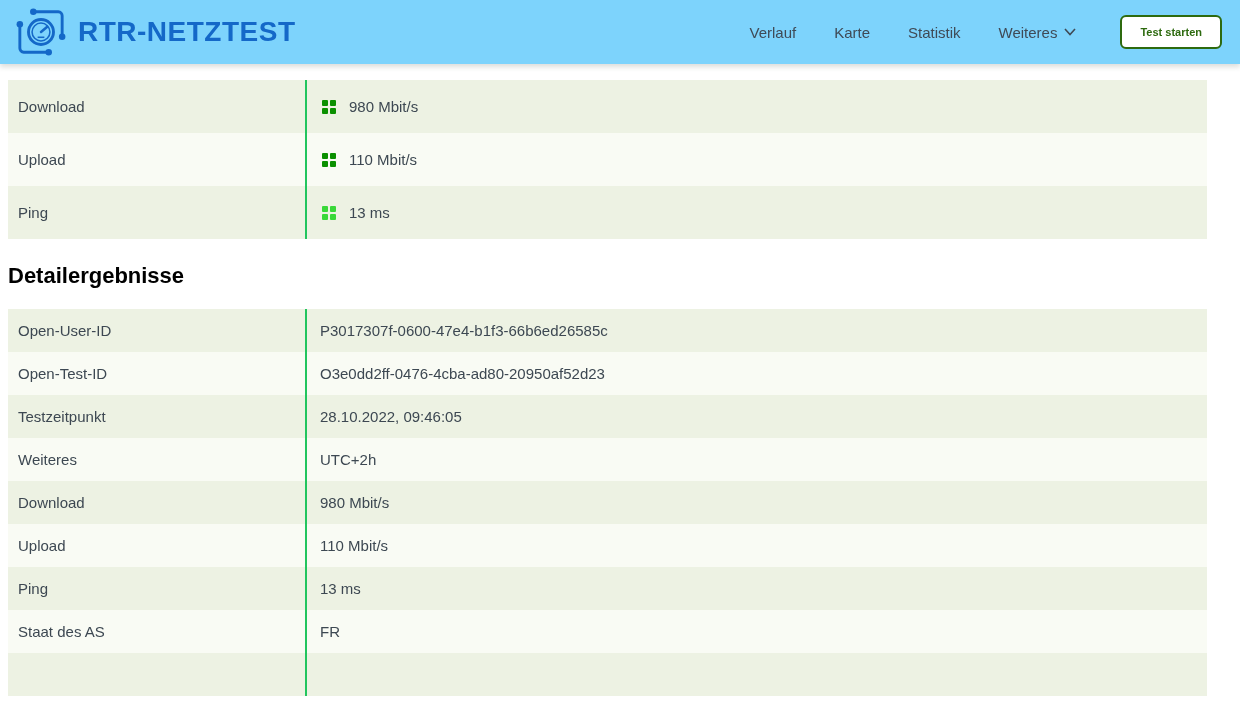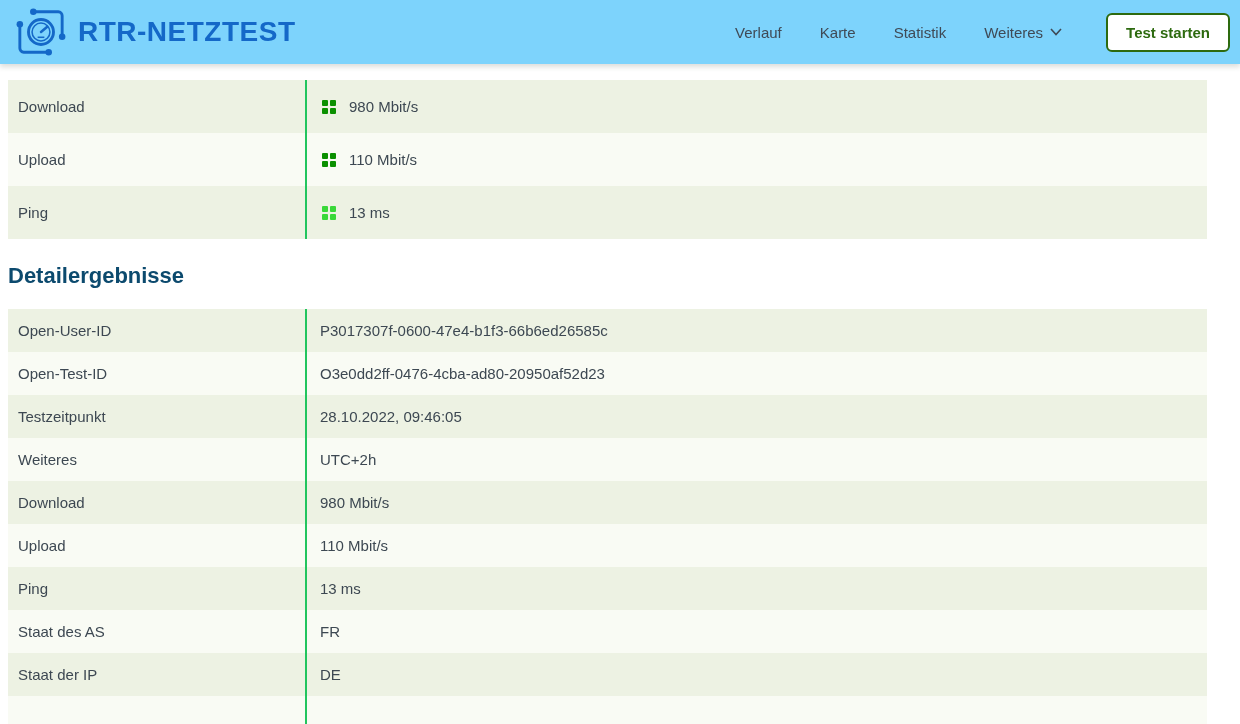--- a/index.html
+++ b/index.html
@@ -9,39 +9,39 @@
   .site-header { height:64px; display:flex; align-items:center; padding:0 10px 0 14px;
     background:#7dd3fc; box-shadow:0 3px 5px rgba(60,70,60,.18); position:relative; z-index:2; }
   .logo { display:flex; align-items:center; gap:10px; cursor:pointer; }
   .brand { font-size:28px; color:#1468c8; letter-spacing:.5px; white-space:nowrap; }
   .brand b { font-weight:800; }
   .brand span { font-weight:600; }
   .main-nav { margin-left:auto; display:flex; align-items:center; gap:38px; padding-right:44px; }
   .nav-item { font-size:15px; color:#3f4a56; cursor:pointer; display:flex; align-items:center; gap:7px; }
   .chev { width:12px; height:8px; }
   .cta-button { border:2px solid #2d6a0f; color:#2d6a0f; background:#fff; font-weight:700;
-    font-size:15px; padding:9px 18px; border-radius:6px; cursor:pointer; margin-right:0;
+    font-size:11px; padding:9px 18px; border-radius:6px; cursor:pointer; margin-right:8px;
     font-family:inherit; }
   
   .tablewrap { margin:16px 33px 0 8px; }
   .resrow { display:flex; width:100%; }
   .resrow:nth-child(odd) { background:#edf2e3; }
   .resrow:nth-child(even) { background:#f9fbf4; }
   .cell-label { width:299px; flex:0 0 299px; border-right:2px solid #22c55e;
     display:flex; align-items:center; padding-left:10px;
     font-size:15px; color:#3d4852; }
   .cell-value { flex:1; display:flex; align-items:center; padding-left:13px;
     font-size:15px; color:#3d4852; }
   .summary .resrow { height:53px; }
   .details .resrow { height:43px; }
   .summary .cell-value { padding-left:15px; gap:13px; }
   .sq-icon { width:14px; height:14px; display:grid; grid-template-columns:6px 6px;
     grid-template-rows:6px 6px; gap:2px; }
   .sq-icon .sq { width:6px; height:6px; border-radius:1px; }
-  .details-heading { margin:24px 0 20px 8px; font-size:22px; font-weight:700; color:#0c4a6e; }
+  .details-heading { margin:24px 0 20px 8px; font-size:22px; font-weight:700; color:#000000; }
 </style>
 </head>
 <body>
 
 <header class="site-header">
   <div class="logo">
     <svg width="54" height="50" viewBox="0 0 56 52">
       <g fill="none" stroke="#1468c8" stroke-width="3" stroke-linecap="round">
         <path d="M20 5 H46 a4 4 0 0 1 4 4 V31"></path>
         <path d="M36 47 H10 a4 4 0 0 1 -4 -4 V18"></path>
@@ -163,23 +163,19 @@
   <div class="resrow">
     <div class="cell-label">Ping</div>
     <div class="cell-value">13 ms</div>
   </div>
 
   <div class="resrow">
     <div class="cell-label">Staat des AS</div>
     <div class="cell-value">FR</div>
   </div>
 
-  <div class="resrow">
-    <div class="cell-label">Staat der IP</div>
-    <div class="cell-value">DE</div>
-  </div>
 
   <div class="resrow">
     <div class="cell-label"></div>
     <div class="cell-value"></div>
   </div>
 </section>
 </main>
 
 </body></html>

